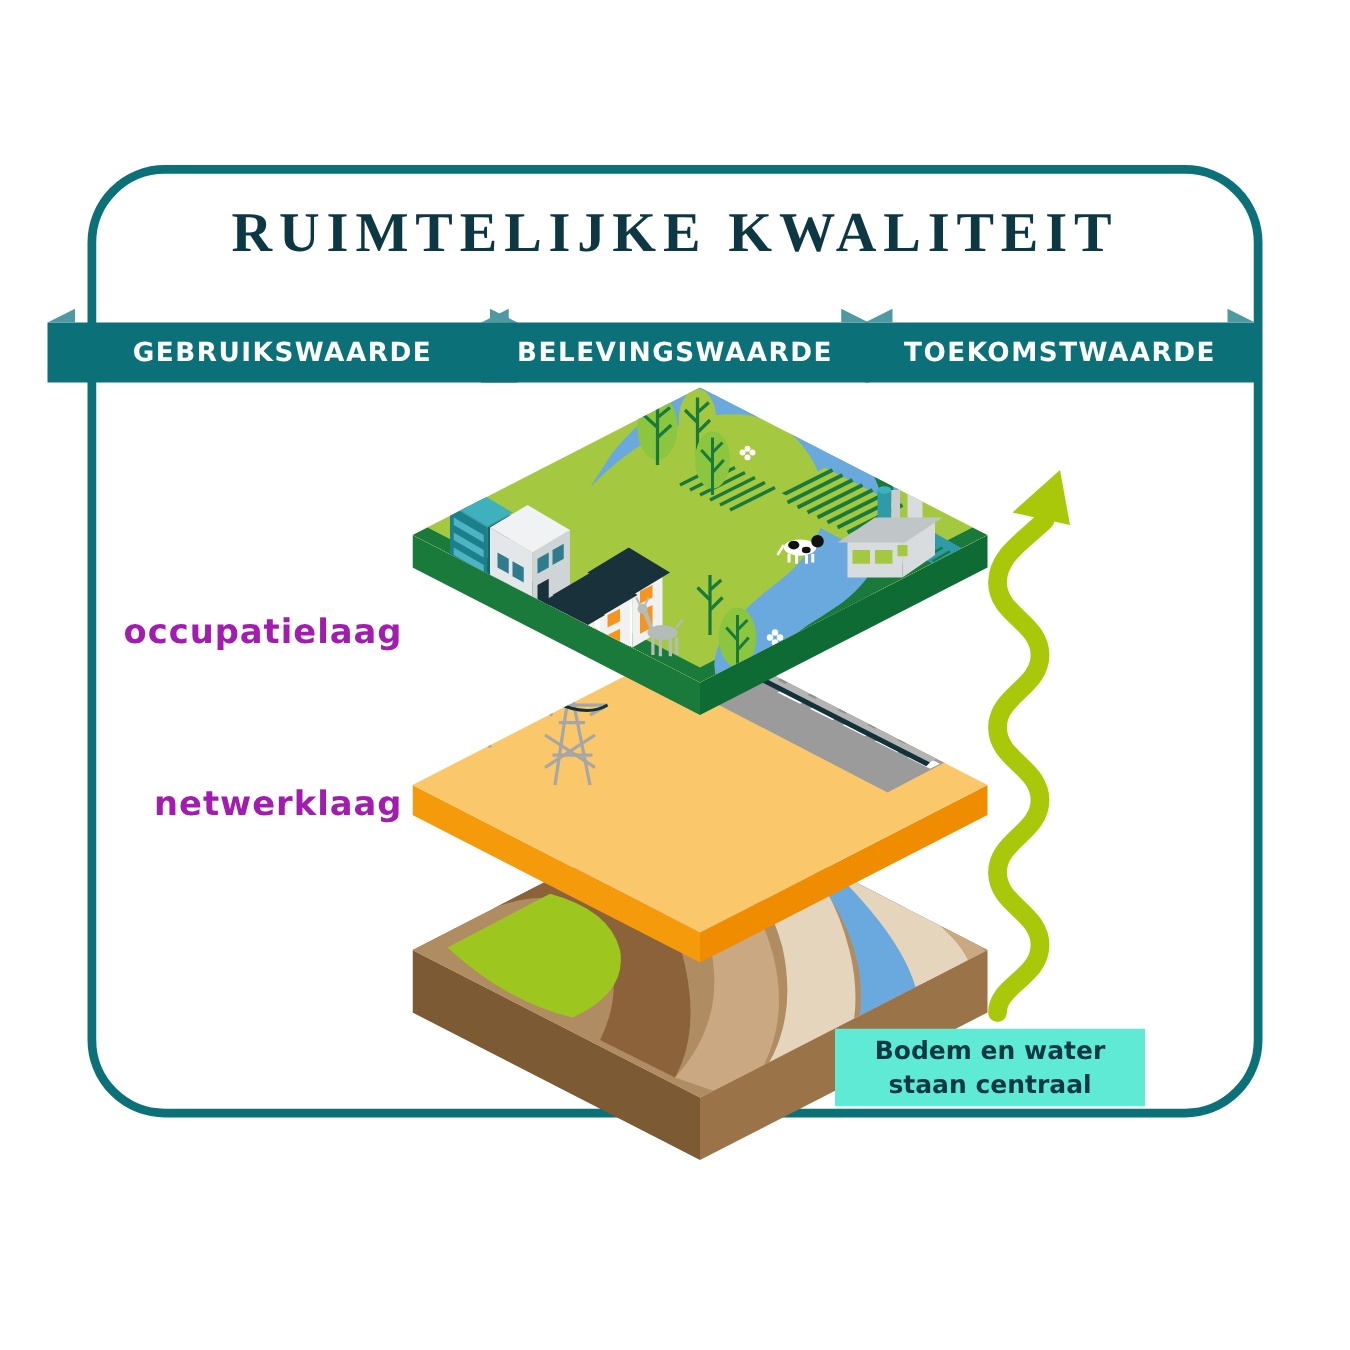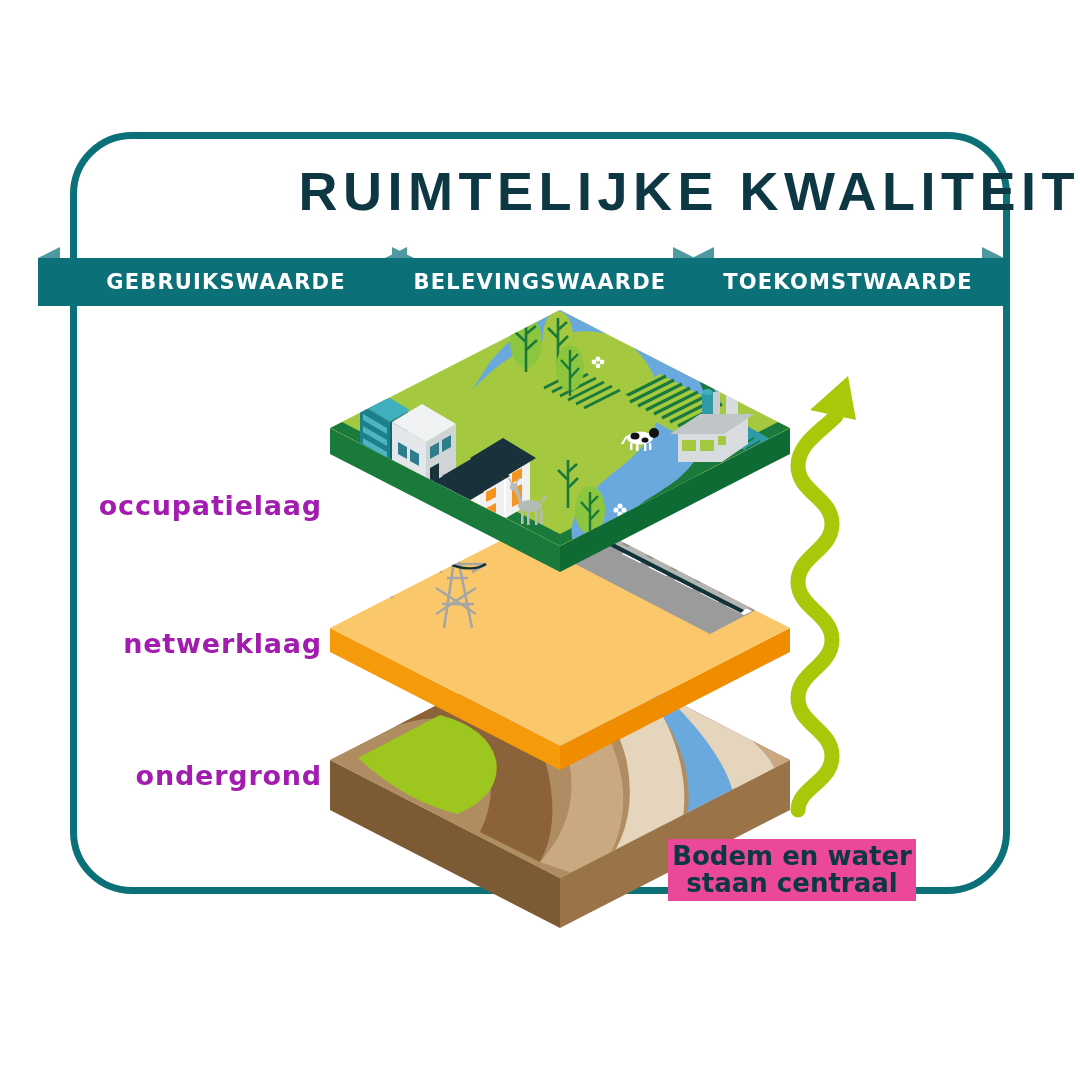--- a/index.html
+++ b/index.html
@@ -30,26 +30,26 @@
     box-sizing: border-box;
     background: transparent;
   }
 
   
   #title {
     position: absolute;
     left: 0;
     top: 160px;
     width: 1080px;
-    text-align: right;
+    text-align: center;
     color: #0d3743;
-    font-size: 54px;
+    font-size: 45px;
     font-weight: bold;
     letter-spacing: 5.5px;
-    font-family: Liberation Sans, sans-serif;
+    font-family: Liberation Serif, serif;
     white-space: nowrap;
   }
 
   
   .tab {
     position: absolute;
     top: 258px;
     height: 48px;
     background: #0c7079;
     color: #ffffff;
@@ -110,31 +110,30 @@
   }
   #illustration svg { display: block; }
 
   
   #callout {
     position: absolute;
     left: 668px;
     top: 823px;
     width: 248px;
     height: 62px;
-    background: #ec4899;
+    background: #5eead4;
     color: #0d3743;
-    font-size: 26px;
+    font-size: 20px;
     font-weight: bold;
     line-height: 27px;
     display: flex;
     align-items: center;
     justify-content: center;
     text-align: center;
     font-family: "DejaVu Sans", sans-serif;
-    margin-top: 16px;
   }
   #callout span { display: block; }
 </style>
 </head>
 <body>
 
 <div id="stage">
 
   <div id="frame"></div>
 
@@ -151,21 +150,20 @@
     <span>BELEVINGSWAARDE</span>
   </div>
   <div class="tab" id="tab-3">
     <span class="fold left"></span>
     <span class="fold right"></span>
     <span>TOEKOMSTWAARDE</span>
   </div>
 
   <div class="layer-label" id="label-occupatielaag">occupatielaag</div>
   <div class="layer-label" id="label-netwerklaag">netwerklaag</div>
-  <div class="layer-label" id="label-ondergrond">ondergrond</div>
 
   <div id="illustration">
     <svg width="520" height="650" viewBox="0 0 520 650" xmlns="http://www.w3.org/2000/svg">
 
       <defs>
         <clipPath id="clip-occ">
           <polygon points="230,0 460,118 230,236 0,118"></polygon>
         </clipPath>
         <clipPath id="clip-net">
           <polygon points="230,200 460,318 230,436 0,318"></polygon>

